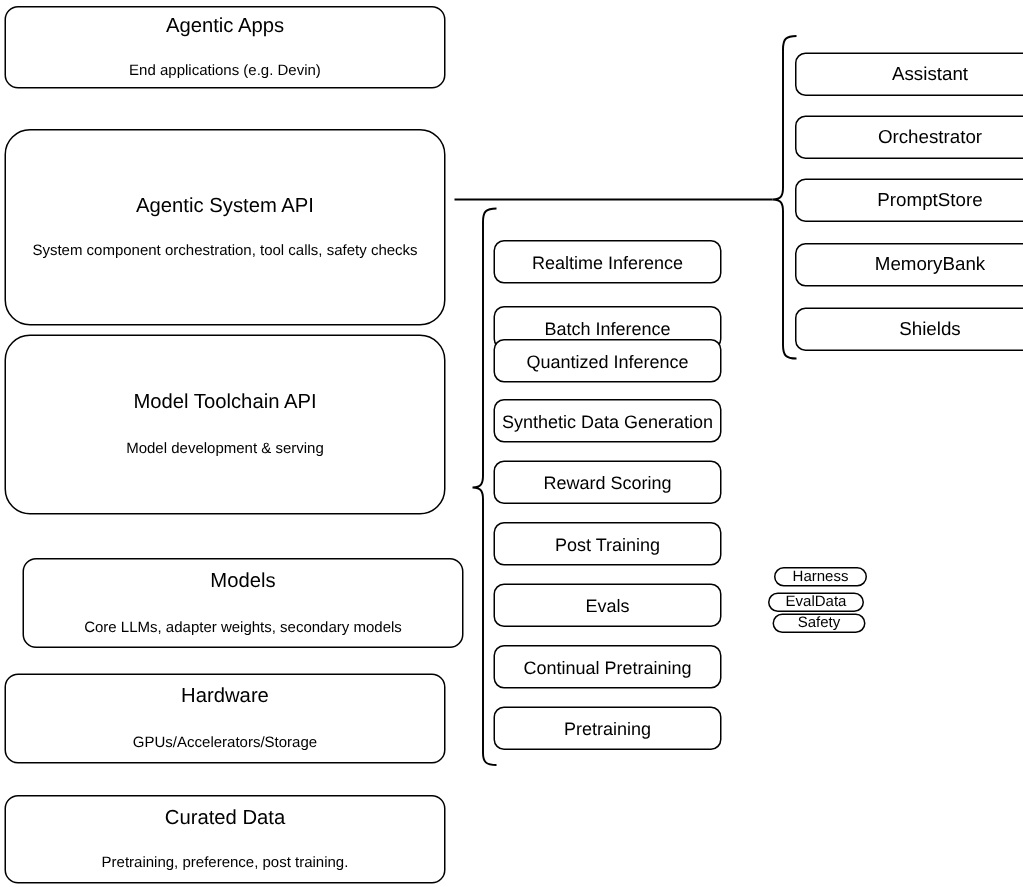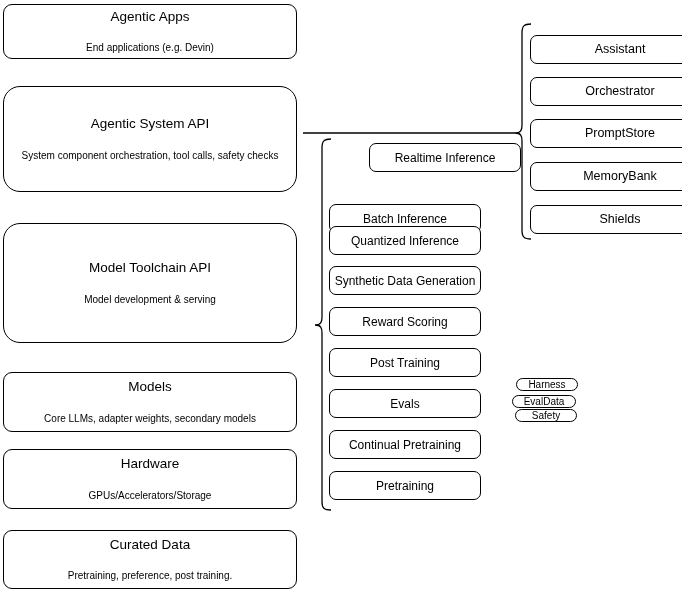--- a/index.html
+++ b/index.html
@@ -35,46 +35,46 @@
     <path d="M531,24 C524,24 522,26 522,33 L522,125 C522,130 521,133 515,133 C521,133 522,136 522,141 L522,230 C522,237 524,239 531,239" stroke="#000000" stroke-width="1.3" fill="none"></path>
 
     <path d="M331,139 C324,139 322,141 322,148 L322,317 C322,322 321,325 315,325 C321,325 322,328 322,333 L322,502 C322,508 324,510 331,510" stroke="#000000" stroke-width="1.3" fill="none"></path>
   </svg>
 
   <div class="node lbox r9" style="top:4px;height:55px;">
     <div class="ltitle">Agentic Apps</div>
     <div class="lsub">End applications (e.g. Devin)</div>
   </div>
 
-  <div class="node lbox r17" style="top:86px;height:106px;">
+  <div class="node lbox r17" style="top:86px;height:131px;">
     <div class="ltitle">Agentic System API</div>
     <div class="lsub">System component orchestration, tool calls, safety checks</div>
   </div>
 
   <div class="node lbox r17" style="top:223px;height:120px;">
     <div class="ltitle">Model Toolchain API</div>
     <div class="lsub">Model development &amp; serving</div>
   </div>
 
-  <div class="node lbox r9" style="top:372px;height:60px;">
+  <div class="node lbox r9" style="top:372px;height:60px;margin-left:12px;">
     <div class="ltitle">Models</div>
     <div class="lsub">Core LLMs, adapter weights, secondary models</div>
   </div>
 
   <div class="node lbox r9" style="top:449px;height:60px;">
     <div class="ltitle">Hardware</div>
     <div class="lsub">GPUs/Accelerators/Storage</div>
   </div>
 
   <div class="node lbox r9" style="top:530px;height:59px;">
     <div class="ltitle">Curated Data</div>
     <div class="lsub">Pretraining, preference, post training.</div>
   </div>
 
-  <div class="node mbox" style="top:143px;margin-left:40px;">
+  <div class="node mbox" style="top:160px;">
     <span>Realtime Inference</span>
   </div>
   <div class="node mbox" style="top:185px;margin-top:19px;">
     <span>Batch Inference</span>
   </div>
   <div class="node mbox" style="top:226px;">
     <span>Quantized Inference</span>
   </div>
   <div class="node mbox" style="top:266px;">
     <span>Synthetic Data Generation</span>

